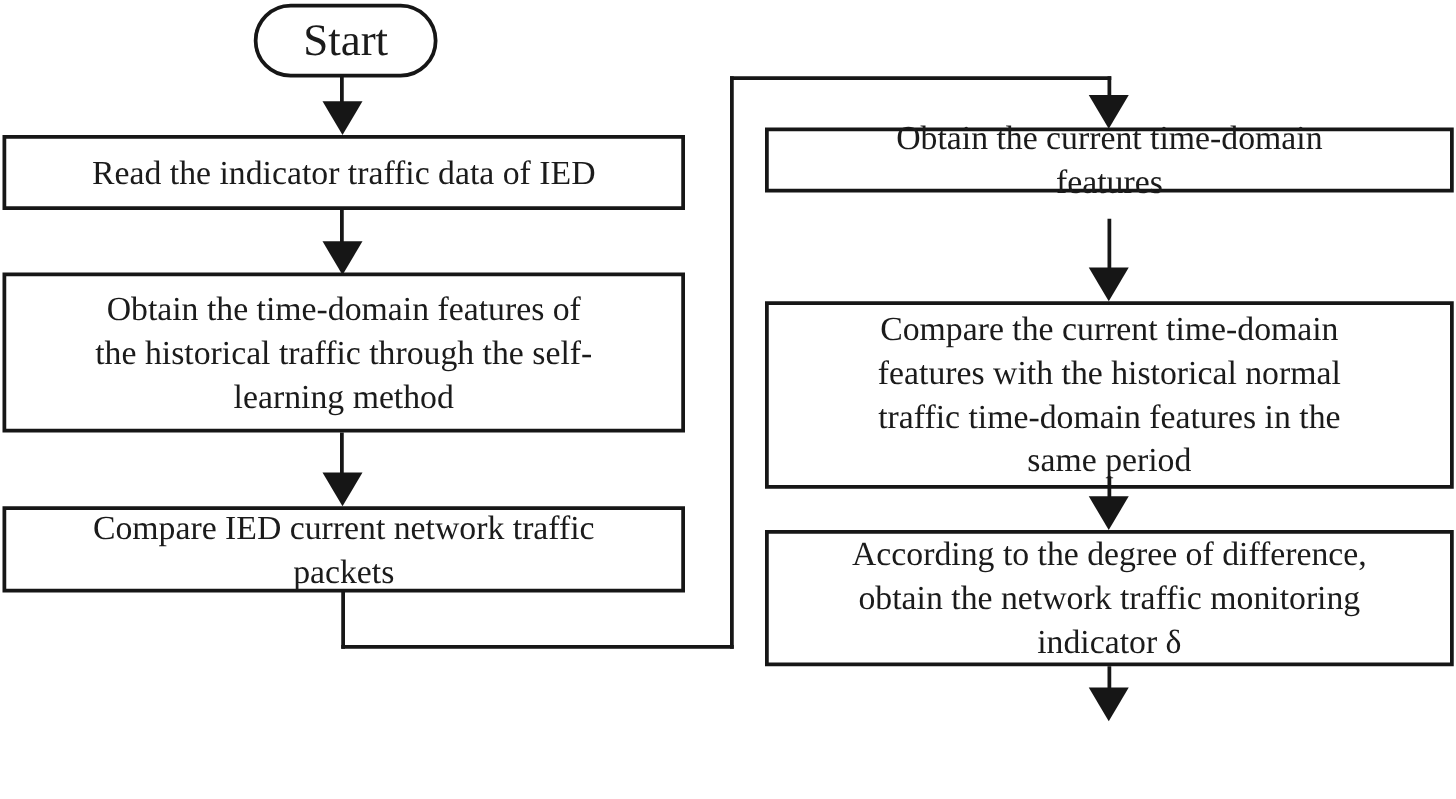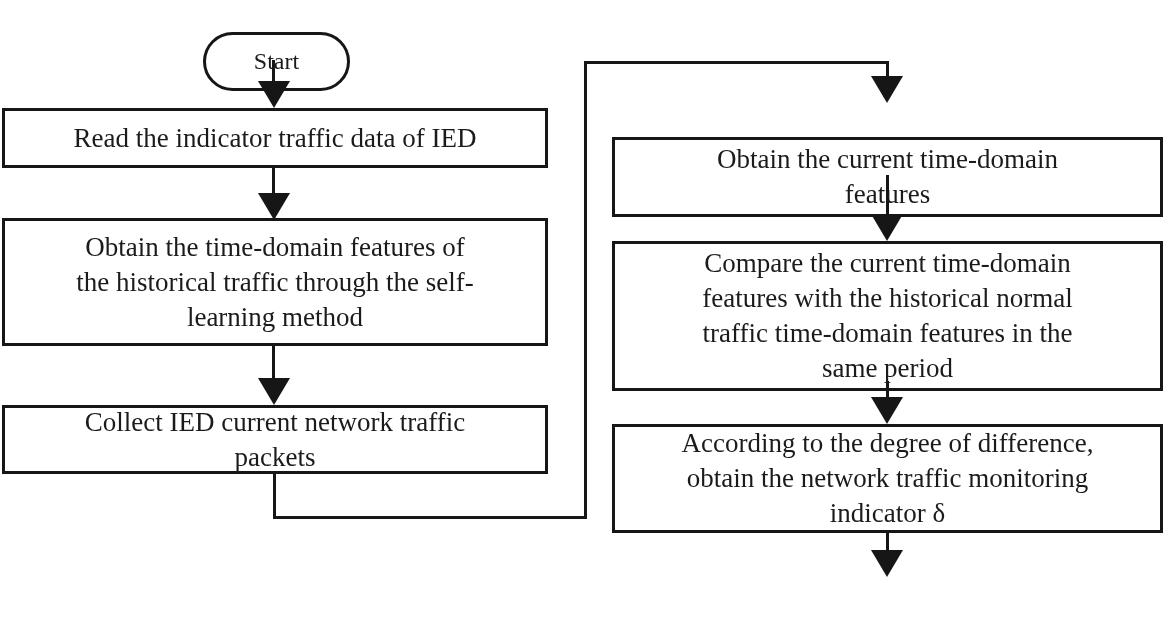--- a/index.html
+++ b/index.html
@@ -20,22 +20,21 @@
     display: flex;
     align-items: center;
     justify-content: center;
     text-align: center;
     white-space: pre-line;
     font-size: 27px;
     line-height: 35px;
   }
   .terminator {
     border-radius: 30px;
-    font-size: 24px;
-    margin-top: 29px;
+    font-size: 36px;
   }
   .seg {
     position: absolute;
     background: #161616;
   }
   .arrowhead {
     position: absolute;
     width: 0;
     height: 0;
     border-left: 16px solid transparent;
@@ -49,24 +48,24 @@
 <div class="canvas">
 
   <div class="node terminator" style="left:203px; top:3px; width:147px; height:59px;">Start</div>
 
   <div class="node" style="left:2px; top:108px; width:546px; height:60px;">Read the indicator traffic data of IED</div>
 
   <div class="node" style="left:2px; top:218px; width:546px; height:128px;">Obtain the time-domain features of
 the historical traffic through the self-
 learning method</div>
 
-  <div class="node" style="left:2px; top:405px; width:546px; height:69px;">Collect IED current network traffic
+  <div class="node" style="left:2px; top:405px; width:546px; height:69px;">Compare IED current network traffic
 packets</div>
 
-  <div class="node" style="left:612px; top:102px; width:551px; height:80px;margin-top:35px;">Obtain the current time-domain
+  <div class="node" style="left:612px; top:102px; width:551px; height:52px;">Obtain the current time-domain
 features</div>
 
   <div class="node" style="left:612px; top:241px; width:551px; height:150px;">Compare the current time-domain
 features with the historical normal
 traffic time-domain features in the
 same period</div>
 
   <div class="node" style="left:612px; top:424px; width:551px; height:109px;">According to the degree of difference,
 obtain the network traffic monitoring
 indicator δ</div>

